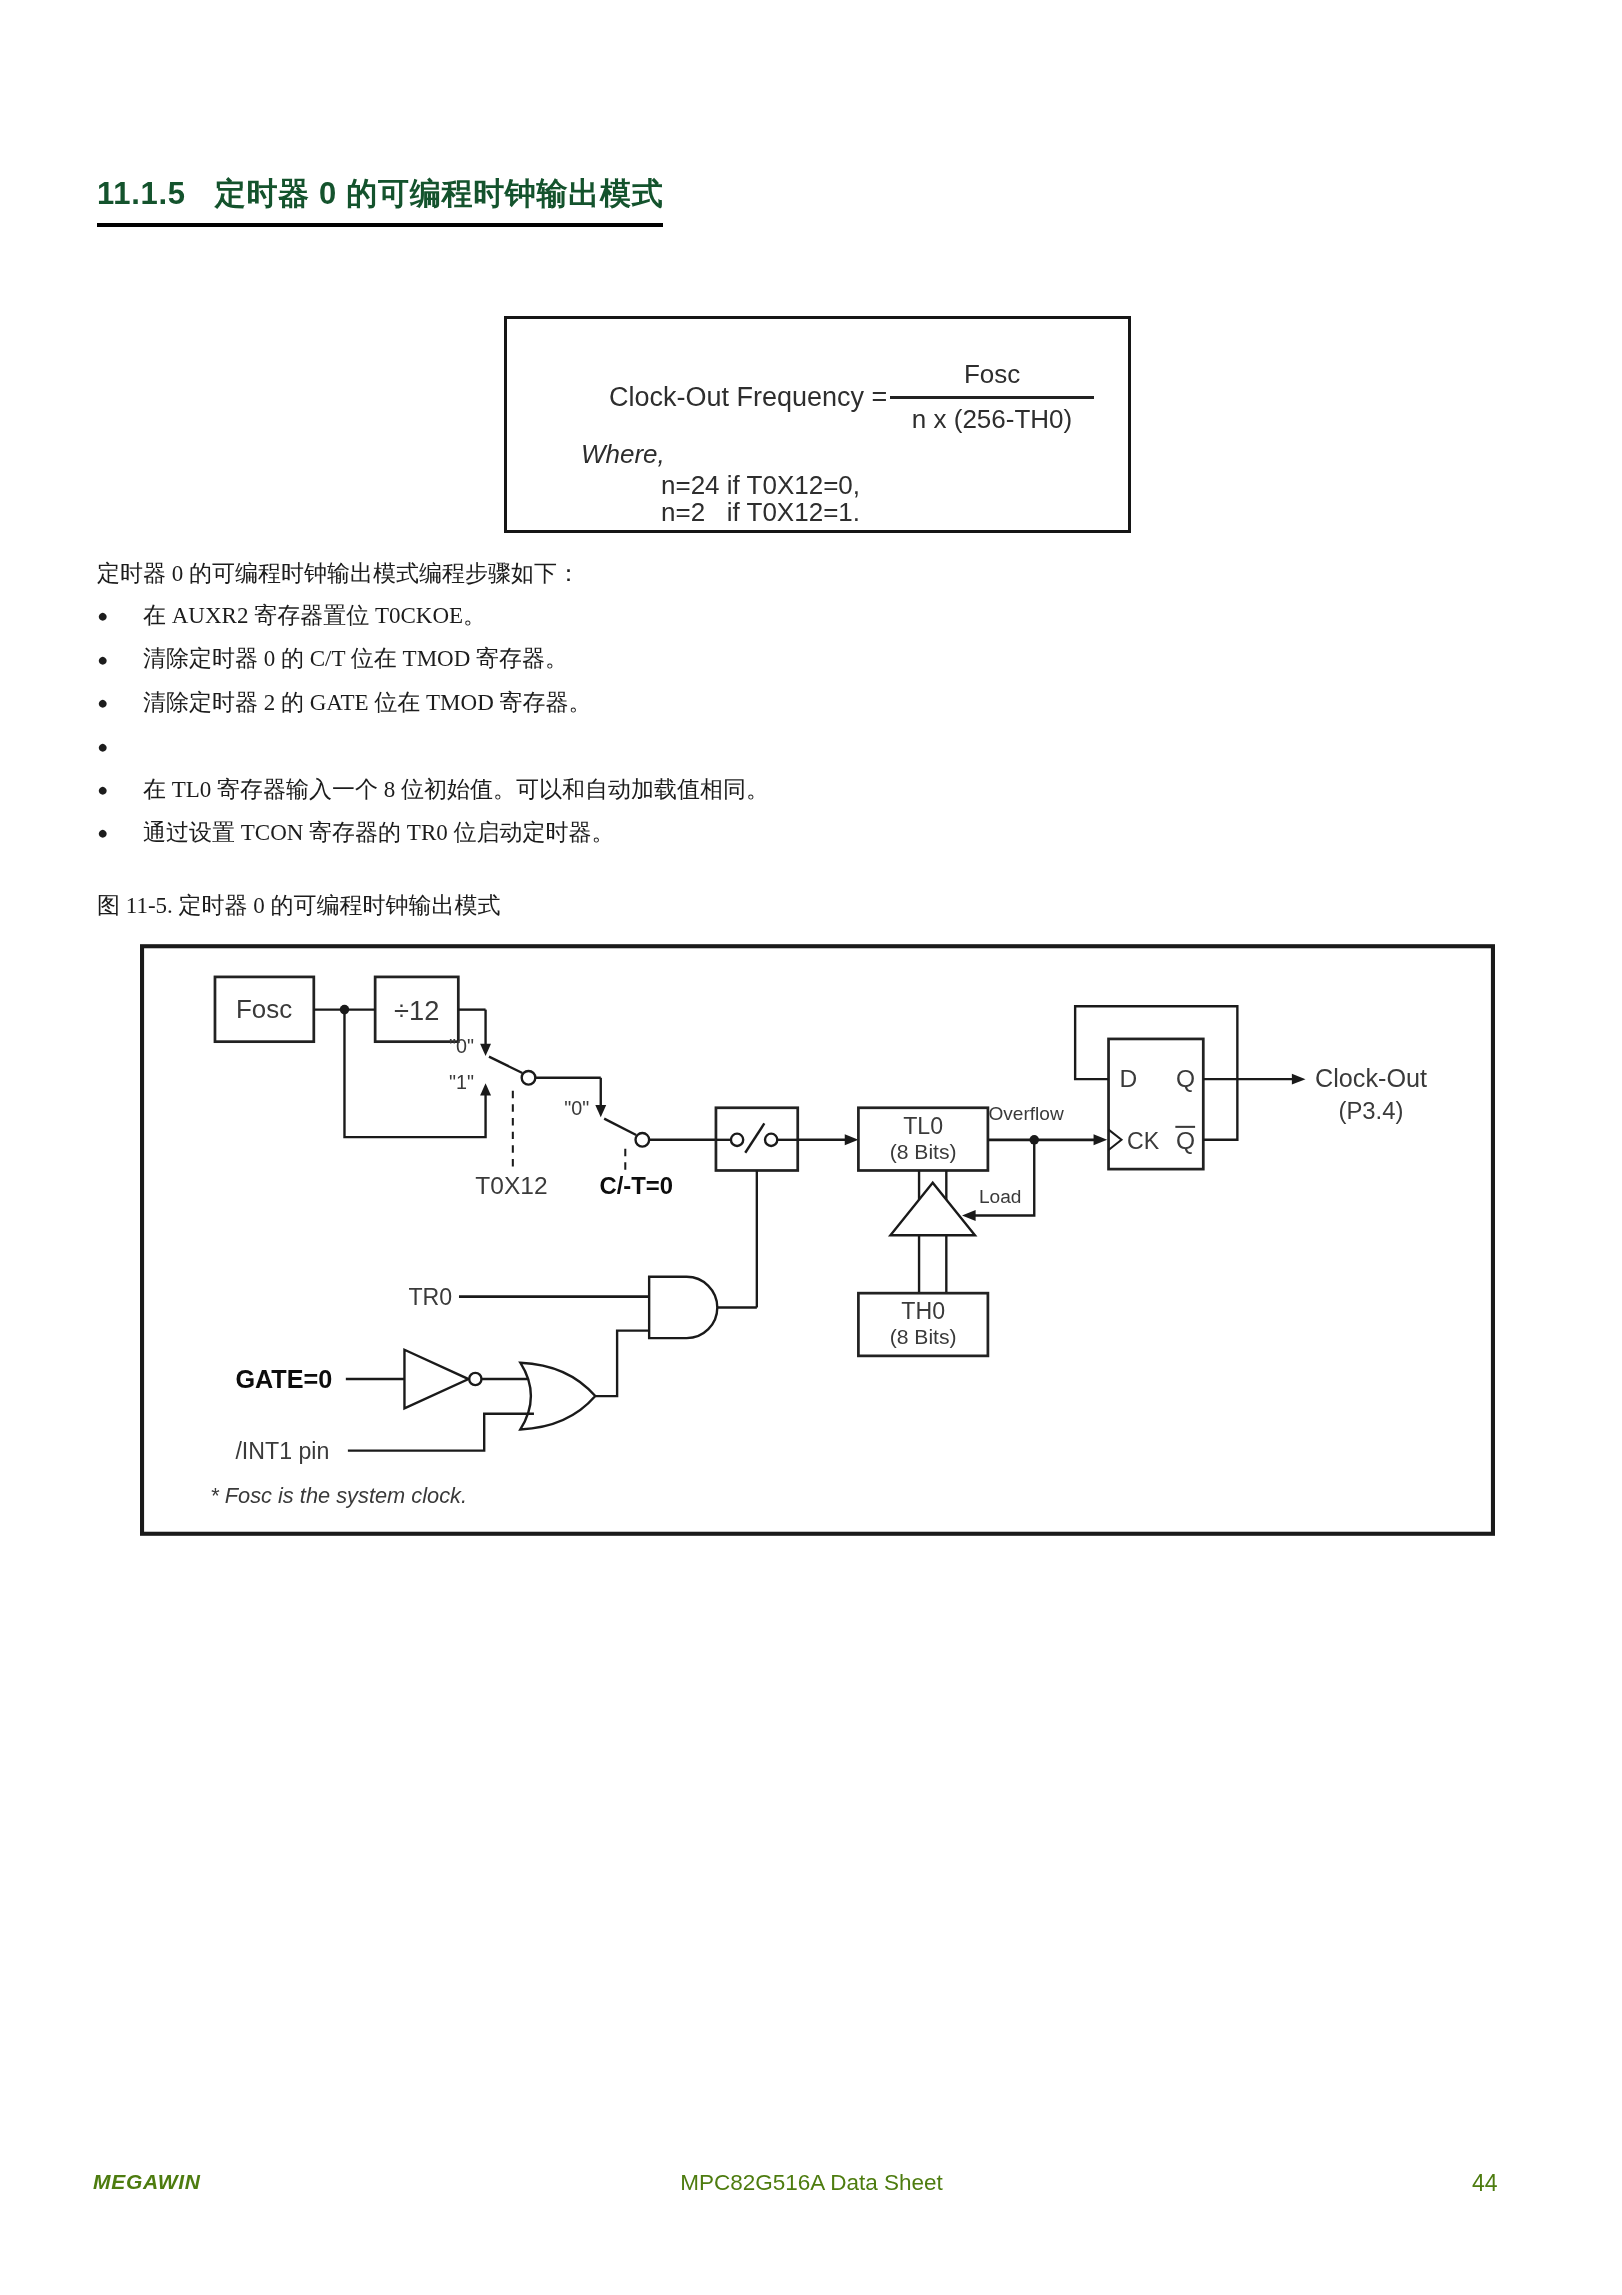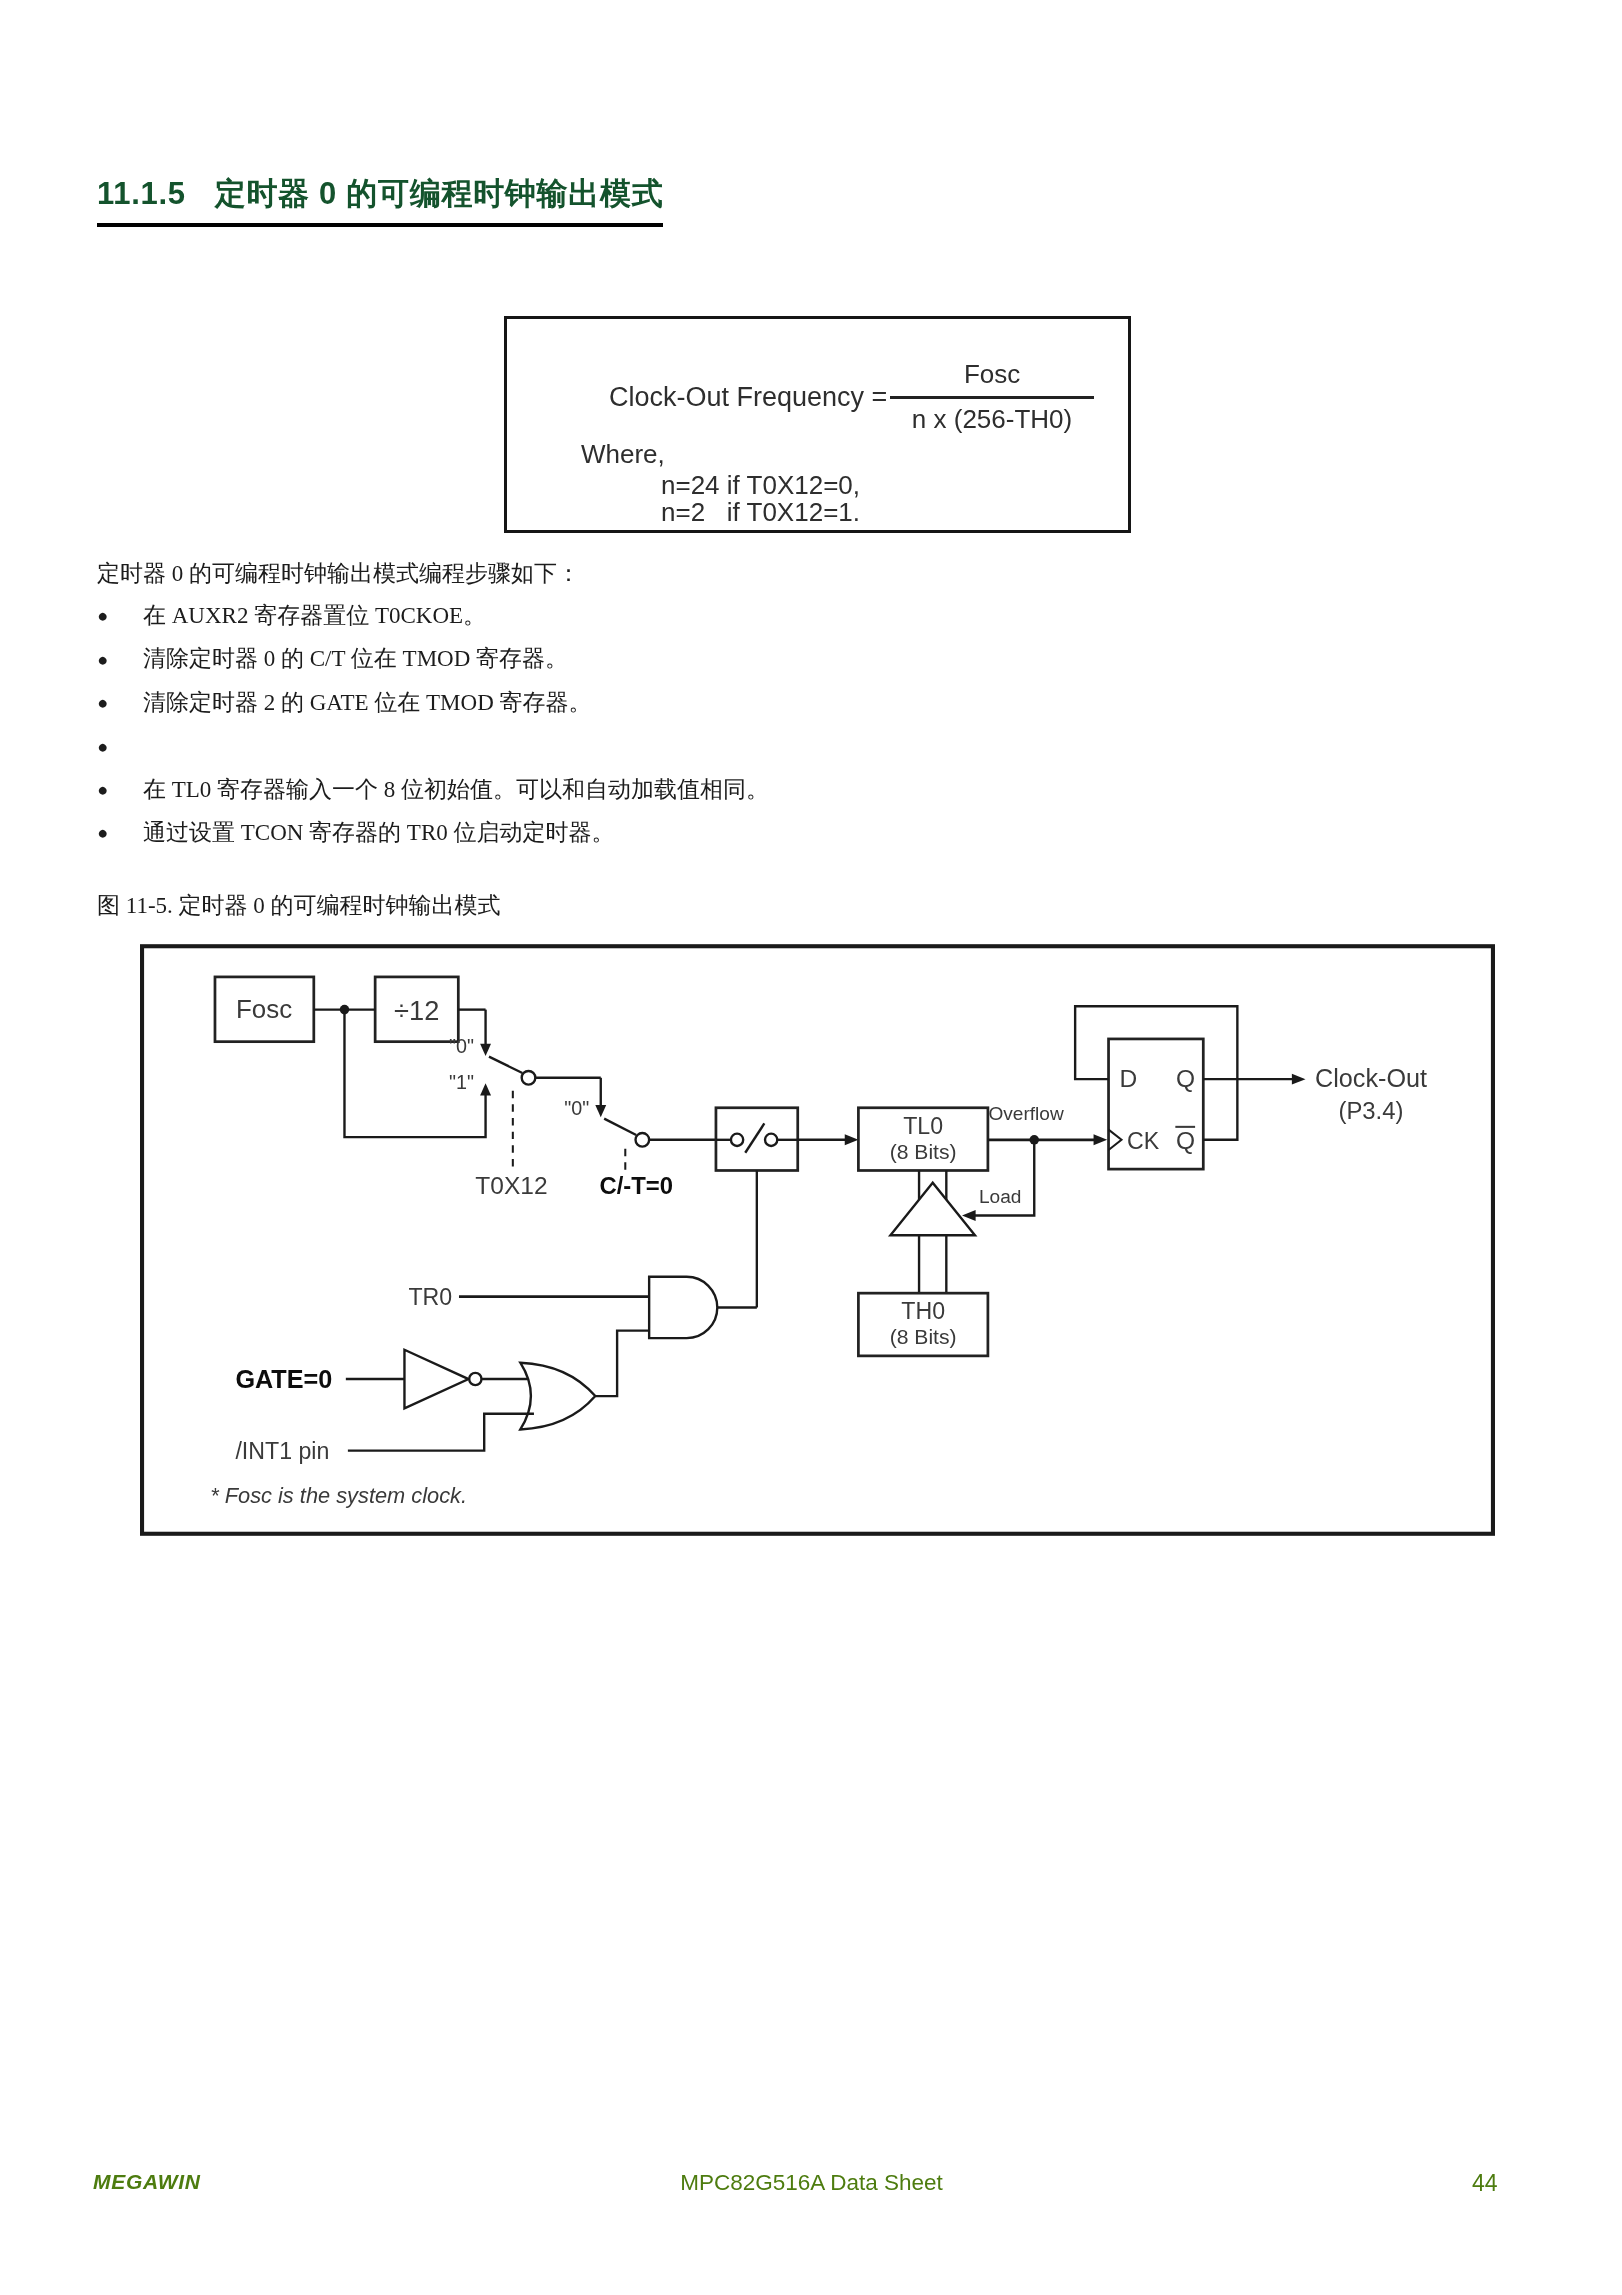--- a/index.html
+++ b/index.html
@@ -27,21 +27,21 @@
   #formula-box{
     left:504px;top:316px;width:627px;height:217px;border:3.4px solid #161616;
     box-sizing:border-box;font-family:"Liberation Sans","DejaVu Sans",sans-serif;
     color:#2e2e2e;
   }
   .f-main{position:absolute;left:74px;top:40px;display:flex;align-items:center;margin-left:28px;}
   .f-lhs{font-size:27px;}
   .frac{display:inline-flex;flex-direction:column;align-items:center;margin-left:2.7px;min-width:204px;}
   .frac .num{font-size:26px;padding:0 8.2px 5.5px 8.2px;border-bottom:3.4px solid #222;align-self:stretch;text-align:center;}
   .frac .den{font-size:26px;padding-top:5.5px;}
-  .f-where{position:absolute;left:74px;top:120px;font-size:26px;}
+  .f-where{position:absolute;left:74px;top:120px;font-size:26px;font-style:italic;}
   .f-case{position:absolute;left:154px;font-size:26px;white-space:pre;}
   .f-case1{top:151px;}
   .f-case2{top:178px;}
   
   #steps-intro{left:97px;top:558px;font-size:23px;}
   #bullet-list{left:97px;top:602px;width:1431px;}
   .bullet-row{display:flex;margin-bottom:15px;line-height:27px;}
   .bullet-marker{width:46px;font-size:18.4px;flex:0 0 46px;padding-top:1.4px;}
   .bullet-text{font-size:23px;}
   

